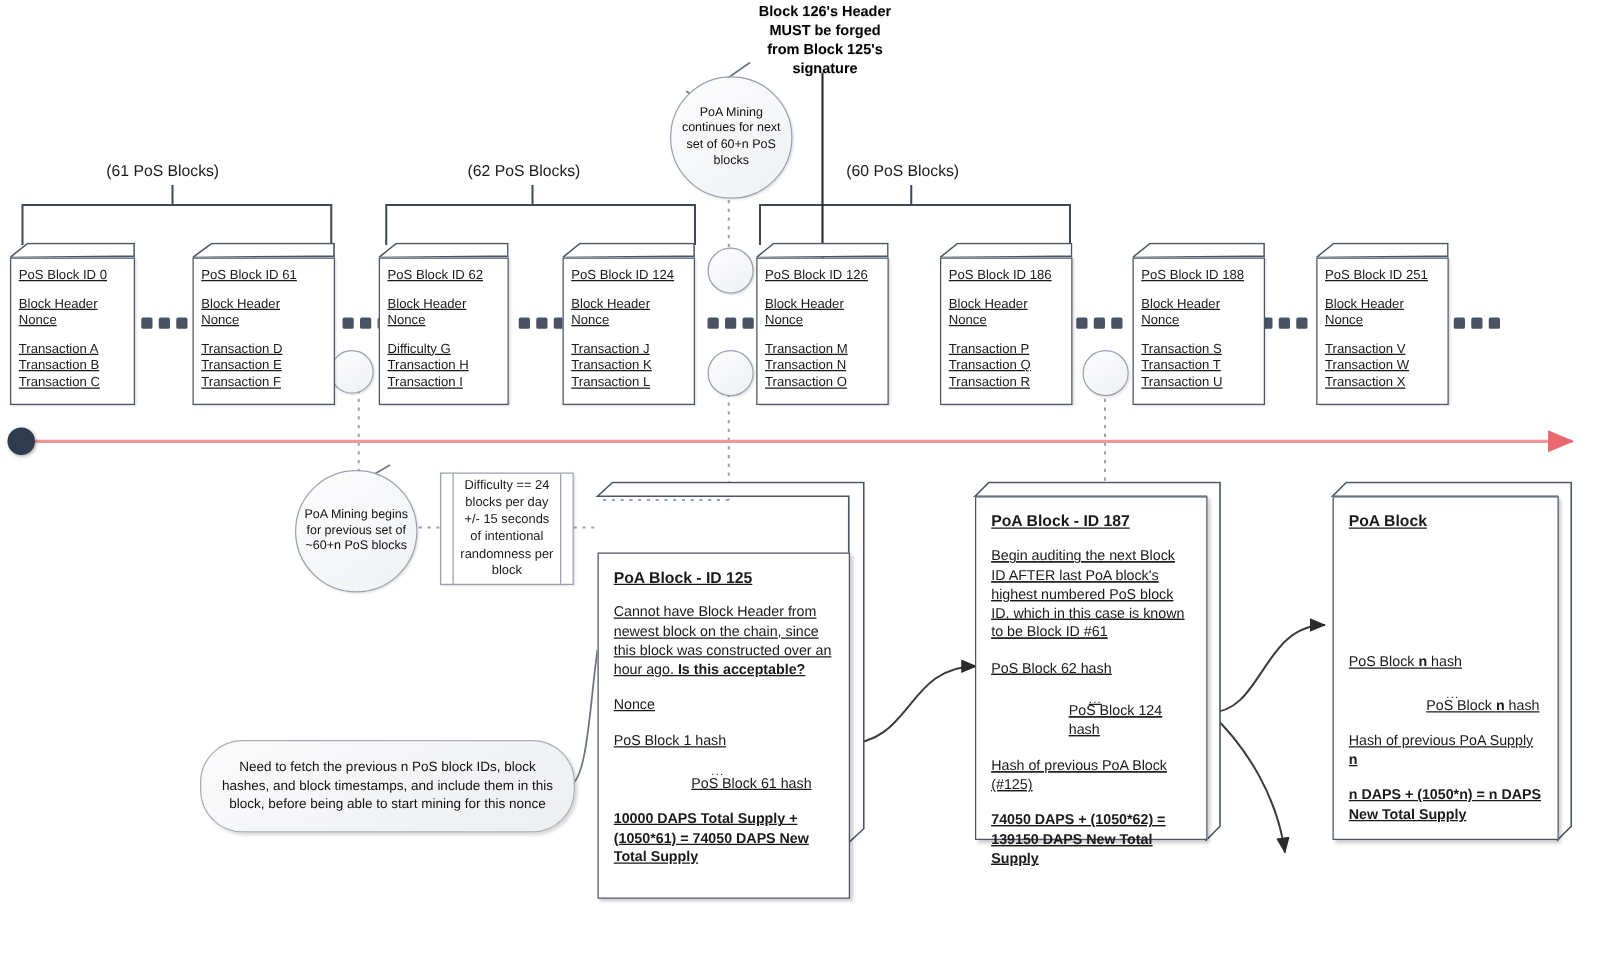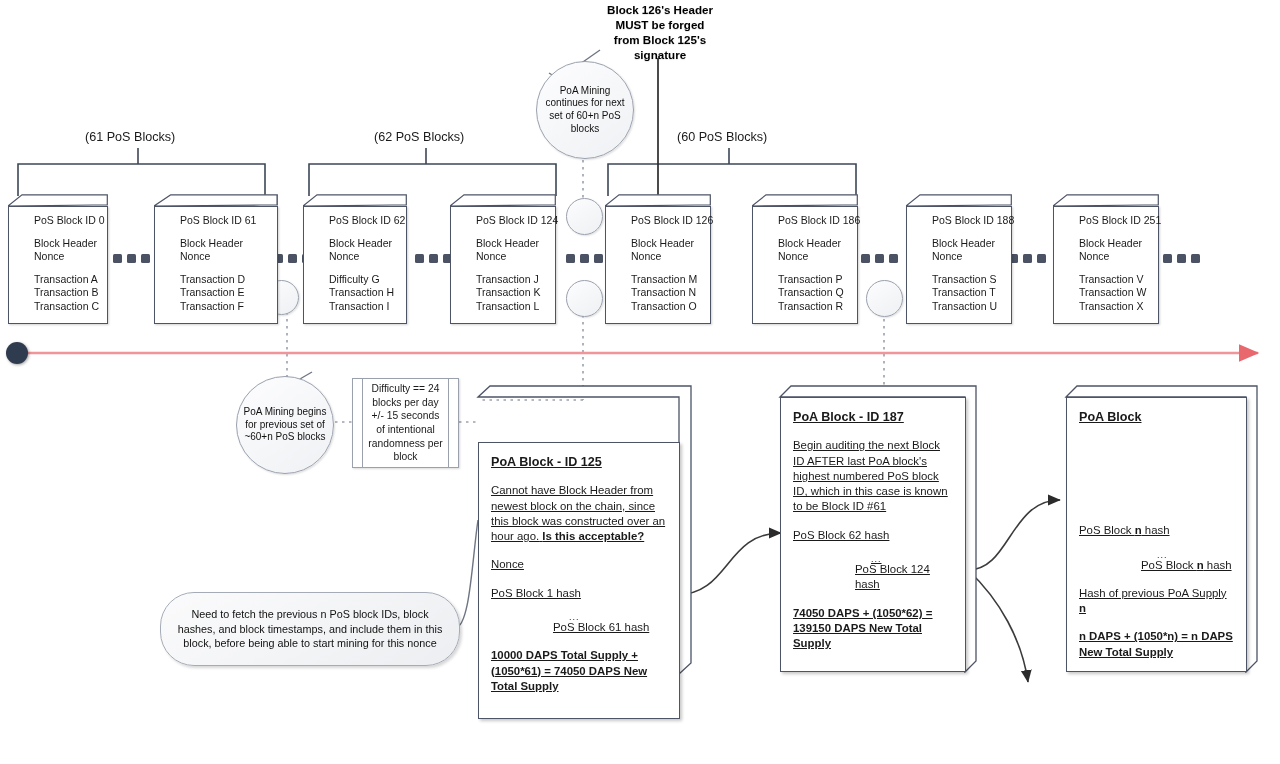--- a/index.html
+++ b/index.html
@@ -21,21 +21,21 @@
     box-shadow:1px 1px 2px rgba(0,0,0,.18);
   }
   .posblock .topface{
     position:absolute;left:0;top:0;width:100%;height:12px;
   }
   .posblock .txt{
     position:absolute;left:0;top:12px;width:100%;height:calc(100% - 12px);
     box-sizing:border-box;padding:8px 7px 6px 7px;
     font-size:10.5px;line-height:13.5px;
   }
-  .posblock .u{ display:block; white-space:nowrap;margin-left:19px;}
+  .posblock .u{ text-decoration:underline; display:block; white-space:nowrap;}
   .posblock .gap{height:9px;}
 
   
   .poabox{position:absolute;background:#ffffff;border:1.5px solid #4c5466;
     box-sizing:border-box;box-shadow:2px 2px 3px rgba(0,0,0,.22);}
   .poabox .inner{padding:12px 12px 10px 12px;font-size:11.4px;line-height:15.3px;}
   .poabox .title{font-weight:bold;text-decoration:underline;font-size:12.6px;
       display:inline-block;margin-bottom:13px;}
   .poabox .para{text-decoration:underline;margin-bottom:13px;}
   .poabox .line{text-decoration:underline;margin-bottom:13px;}
@@ -231,21 +231,21 @@
       <div class="gap"></div>
       <span class="u">Block Header</span>
       <span class="u">Nonce</span>
       <div class="gap"></div>
       <span class="u">Transaction A</span>
       <span class="u">Transaction B</span>
       <span class="u">Transaction C</span>
     </div>
   </div>
 
-  <div class="posblock" style="left:154px;top:194px;width:124px;height:130px;">
+  <div class="posblock" style="left:154px;top:194px;width:88px;height:130px;padding-left:26px;">
     <svg class="topface" viewBox="0 0 104 12" preserveAspectRatio="none">
       <path d="M0,12 L14,0.8 L103.3,0.8 L103.3,11 L89,11 z" fill="#ffffff" stroke="#4c5466" stroke-width="1.2"></path>
     </svg>
     <div class="face"></div>
     <div class="txt">
       <span class="u">PoS Block ID 61</span>
       <div class="gap"></div>
       <span class="u">Block Header</span>
       <span class="u">Nonce</span>
       <div class="gap"></div>
@@ -378,20 +378,21 @@
   <svg class="poa3d" style="left:772px;top:385px;width:205px;height:288px;" viewBox="0 0 205 288">
     <path d="M8,12 L19,1 L204,1 L204,276 L193,287 L193,12 z" fill="#ffffff" stroke="#4c5466" stroke-width="1.3"></path>
   </svg>
   <div class="poabox" style="left:780px;top:397px;width:186px;height:275px;text-decoration:underline;">
     <div class="inner">
       <div><span class="title">PoA Block - ID 187</span></div>
       <div class="para">Begin auditing the next Block ID AFTER last PoA block's highest numbered PoS block ID, which in this case is known to be Block ID #61</div>
       <div class="line">PoS Block 62 hash</div>
       <div class="dots">...</div>
       <div class="line indent">PoS Block 124 hash</div>
+      <div class="line">Hash of previous PoA Block (#125)</div>
       <div class="supply">74050 DAPS + (1050*62) = 139150 DAPS New Total Supply</div>
     </div>
   </div>
 
   <svg class="poa3d" style="left:1058px;top:385px;width:200px;height:288px;" viewBox="0 0 200 288">
     <path d="M8,12 L19,1 L199,1 L199,276 L188,287 L188,12 z" fill="#ffffff" stroke="#4c5466" stroke-width="1.3"></path>
   </svg>
   <div class="poabox" style="left:1066px;top:397px;width:181px;height:275px;">
     <div class="inner">
       <div><span class="title">PoA Block</span></div>

